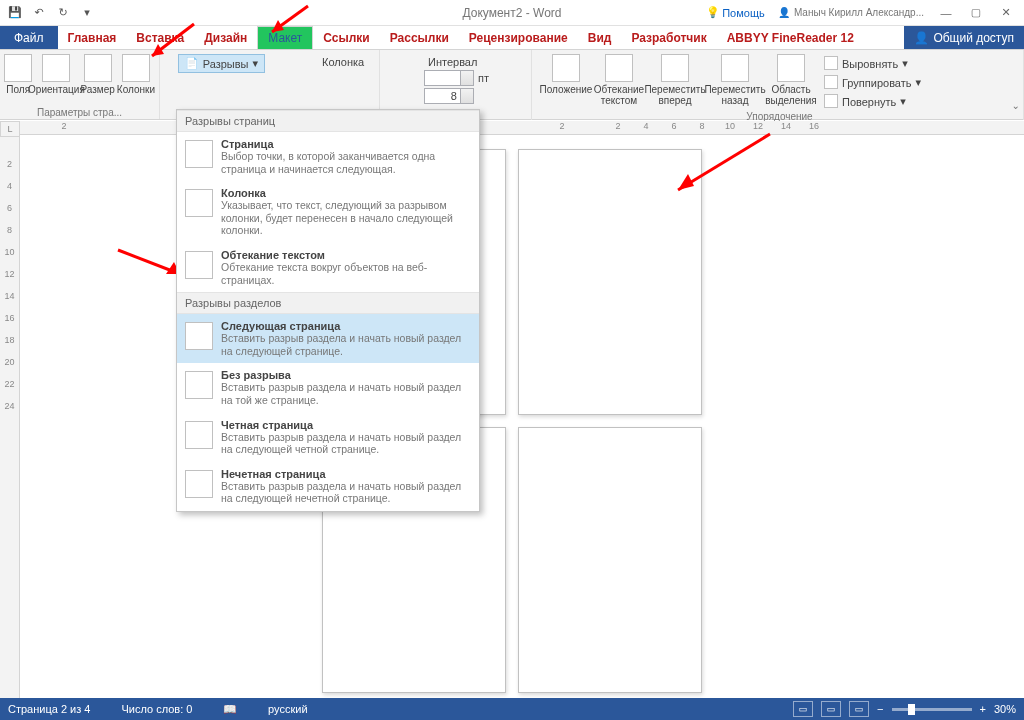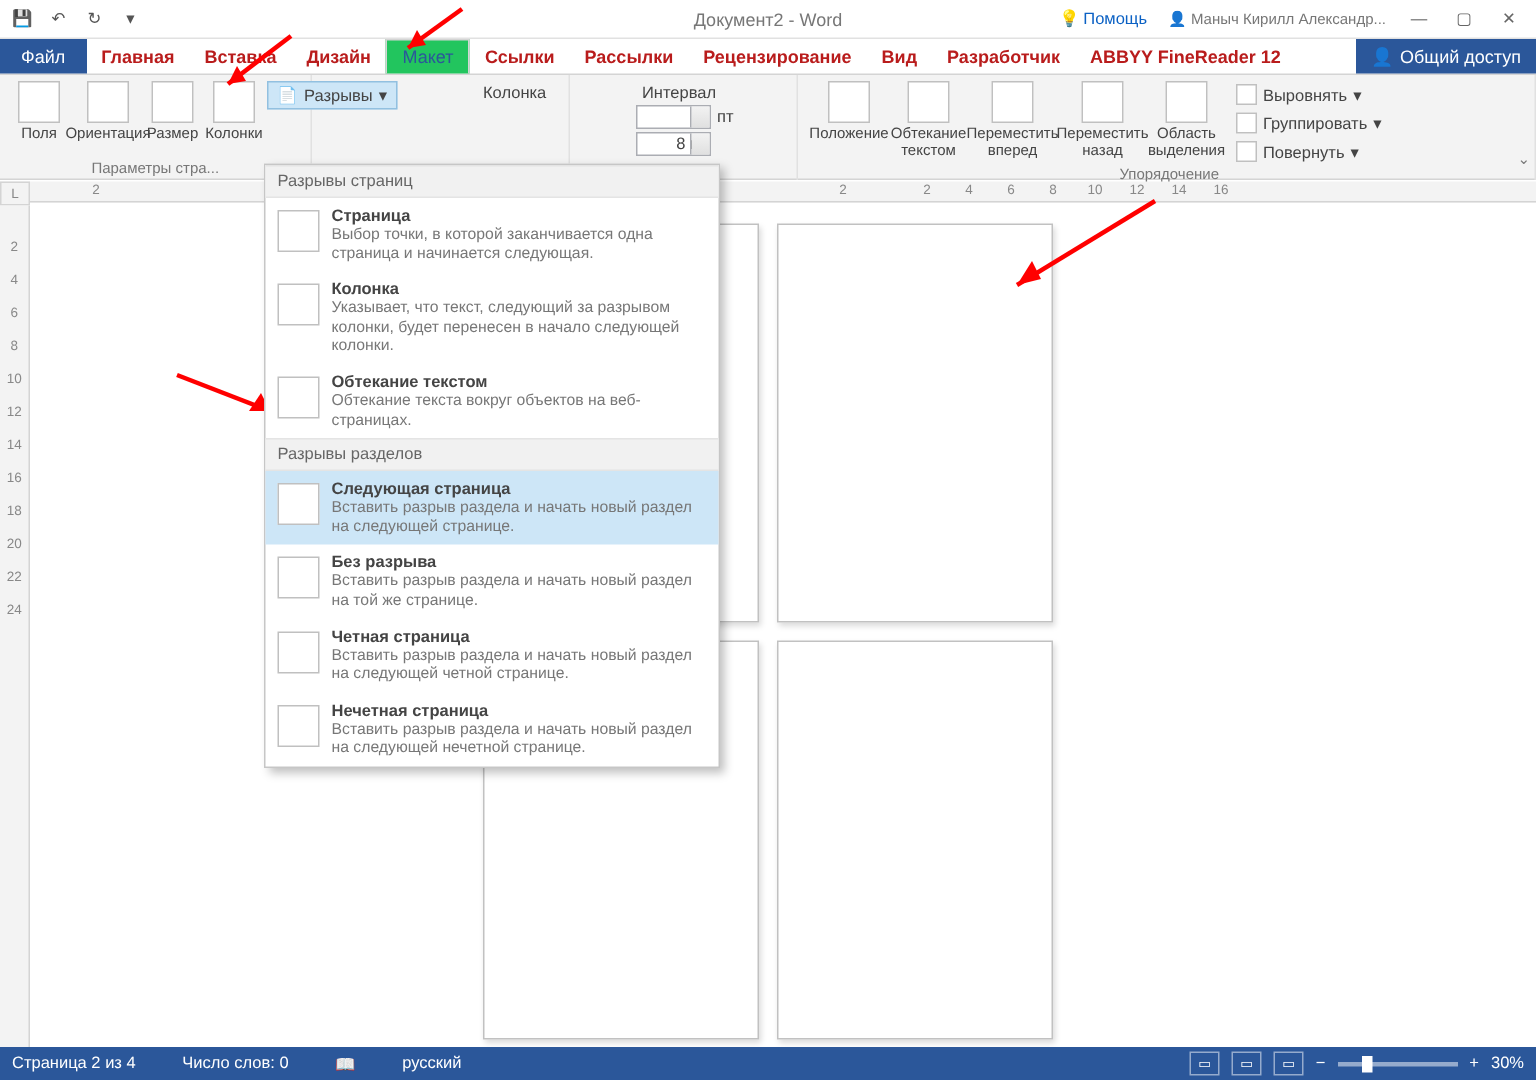--- a/index.html
+++ b/index.html
@@ -100,21 +100,21 @@
   <div class="tab">Ссылки</div>
   <div class="tab">Рассылки</div>
   <div class="tab">Рецензирование</div>
   <div class="tab">Вид</div>
   <div class="tab">Разработчик</div>
   <div class="tab">ABBYY FineReader 12</div>
   <div class="share-btn">👤 <span>Общий доступ</span></div>
 </div>
 
 <div class="ribbon">
-  <div class="ribbon-group" style="width:208px;">
+  <div class="ribbon-group" style="width:160px;">
     <div class="ribbon-group-content">
       <div class="rib-btn-big">
           <div class="ic"></div>
           <span>Поля</span>
         </div>
       <div class="rib-btn-big">
           <div class="ic"></div>
           <span>Ориентация</span>
         </div>
       <div class="rib-btn-big" style="width:38px;">

